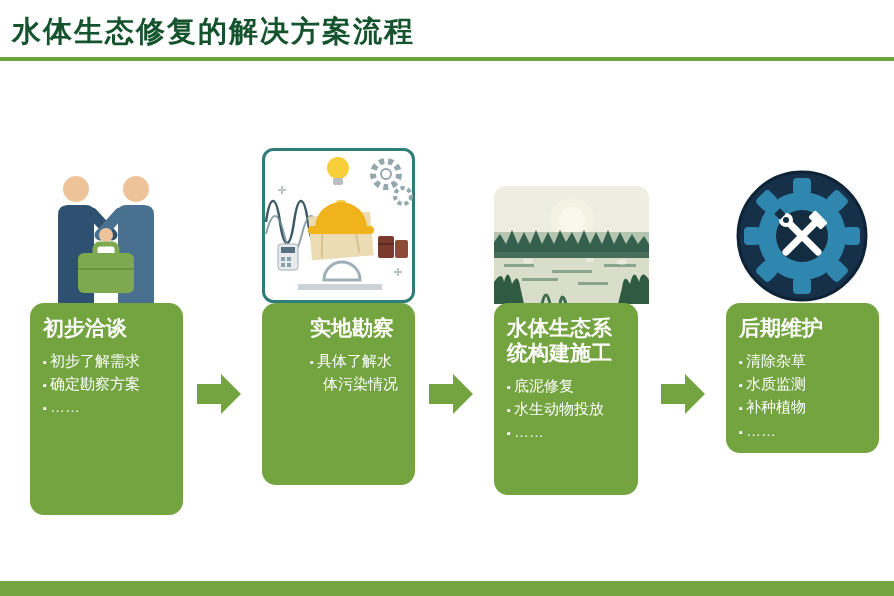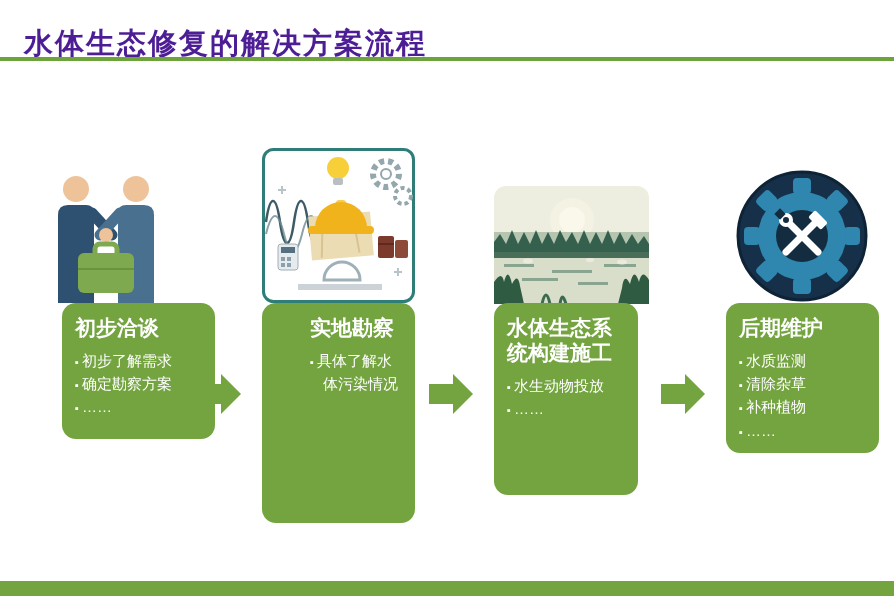--- a/index.html
+++ b/index.html
@@ -5,22 +5,22 @@
   * { box-sizing: border-box; }
   html, body { margin: 0; padding: 0; }
   body {
     width: 894px; height: 596px;
     background: #ffffff;
     font-family: "Liberation Sans", "DejaVu Sans", sans-serif;
     position: relative;
     overflow: hidden;
   }
   .slide-title {
-    position: absolute; left: 12px; top: 12px; margin: 12px;
-    font-size: 29px; font-weight: bold; color: #4c1d95;
+    position: absolute; left: 12px; top: 12px; margin: 0;
+    font-size: 29px; font-weight: bold; color: #14532d;
     letter-spacing: 2px;
   }
   .title-rule {
     position: absolute; left: 0; top: 57px;
     width: 894px; height: 4px; background: #6ca33a;
   }
   .bottom-bar {
     position: absolute; left: 0; top: 581px;
     width: 894px; height: 15px; background: #73a43f;
   }
@@ -33,22 +33,22 @@
   .s1 .img-wrap { top: 5px;  left: 2px; width: 148px; height: 150px; }
   .s2 .img-wrap { top: 0;    left: 0;   width: 153px; height: 155px; }
   .s3 .img-wrap { top: 38px; left: 0;   width: 155px; height: 118px;
                   border-radius: 12px 12px 0 0; overflow: hidden; }
   .s4 .img-wrap { top: 18px; left: 6px; width: 140px; height: 140px; }
   .green-box {
     position: absolute; top: 155px; left: 0; width: 100%;
     background: #73a43f; border-radius: 14px;
     padding: 13px 13px 10px 13px; color: #ffffff;
   }
-  .s1 .green-box { height: 136px; margin-left: 32px; }
-  .s2 .green-box { height: 220px; padding-left: 48px; }
+  .s1 .green-box { height: 212px; }
+  .s2 .green-box { height: 182px; padding-left: 48px; }
   .s3 .green-box { height: 192px; width: 144px; }
   .s4 .green-box { height: 150px; }
   .step-title {
     margin: 0 0 8px 0; font-size: 21px; font-weight: bold;
     line-height: 1.18; max-width: 5.5em;
   }
   .bullets { list-style: none; margin: 0; padding: 0;
     font-size: 15px; font-weight: 400; line-height: 1.55; }
   .bullets li { padding-left: 13px; text-indent: -13px; }
   .bullets li::before { content: "▪ "; font-size: 11px; }
@@ -157,20 +157,21 @@
         <ellipse cx="96" cy="74" rx="4" ry="2" fill="#eceadf"></ellipse>
         <ellipse cx="128" cy="76" rx="5" ry="2.5" fill="#eceadf"></ellipse>
         <path d="M0 118 L0 96 Q8 84 10 96 Q14 80 18 98 Q24 86 26 100 L30 118 Z" fill="#2f5b43"></path>
         <path d="M155 118 L155 94 Q148 82 145 96 Q140 80 136 98 Q130 86 128 102 L124 118 Z" fill="#2f5b43"></path>
         <path d="M48 118 Q52 100 56 118 M66 118 Q68 104 72 118" stroke="#3c6a4f" stroke-width="3" fill="none"></path>
       </svg>
     </div>
     <div class="green-box">
       <h2 class="step-title">水体生态系统构建施工</h2>
       <ul class="bullets">
+        <li>底泥修复</li>
         <li>水生动物投放</li>
         <li>……</li>
       </ul>
     </div>
   </section>
 
   <svg class="arrow a3" viewBox="0 0 44 40">
     <polygon points="0,10 24,10 24,0 44,20 24,40 24,30 0,30" fill="#73a43f"></polygon>
   </svg>
 
@@ -197,22 +198,22 @@
         </g>
         <circle cx="54" cy="54" r="7" fill="#ffffff"></circle>
         <circle cx="54" cy="54" r="3" fill="#142c40"></circle>
         <rect x="44" y="44" width="8" height="8" fill="#142c40" transform="rotate(45 48 48)"></rect>
         <rect x="77" y="49" width="18" height="10" rx="2" fill="#ffffff" transform="rotate(45 86 54)"></rect>
       </svg>
     </div>
     <div class="green-box">
       <h2 class="step-title">后期维护</h2>
       <ul class="bullets">
+        <li>清除杂草</li>
         <li>水质监测</li>
-        <li>清除杂草</li>
         <li>补种植物</li>
         <li>……</li>
       </ul>
     </div>
   </section>
 
   <div class="bottom-bar"></div>
 
 </div>
 

